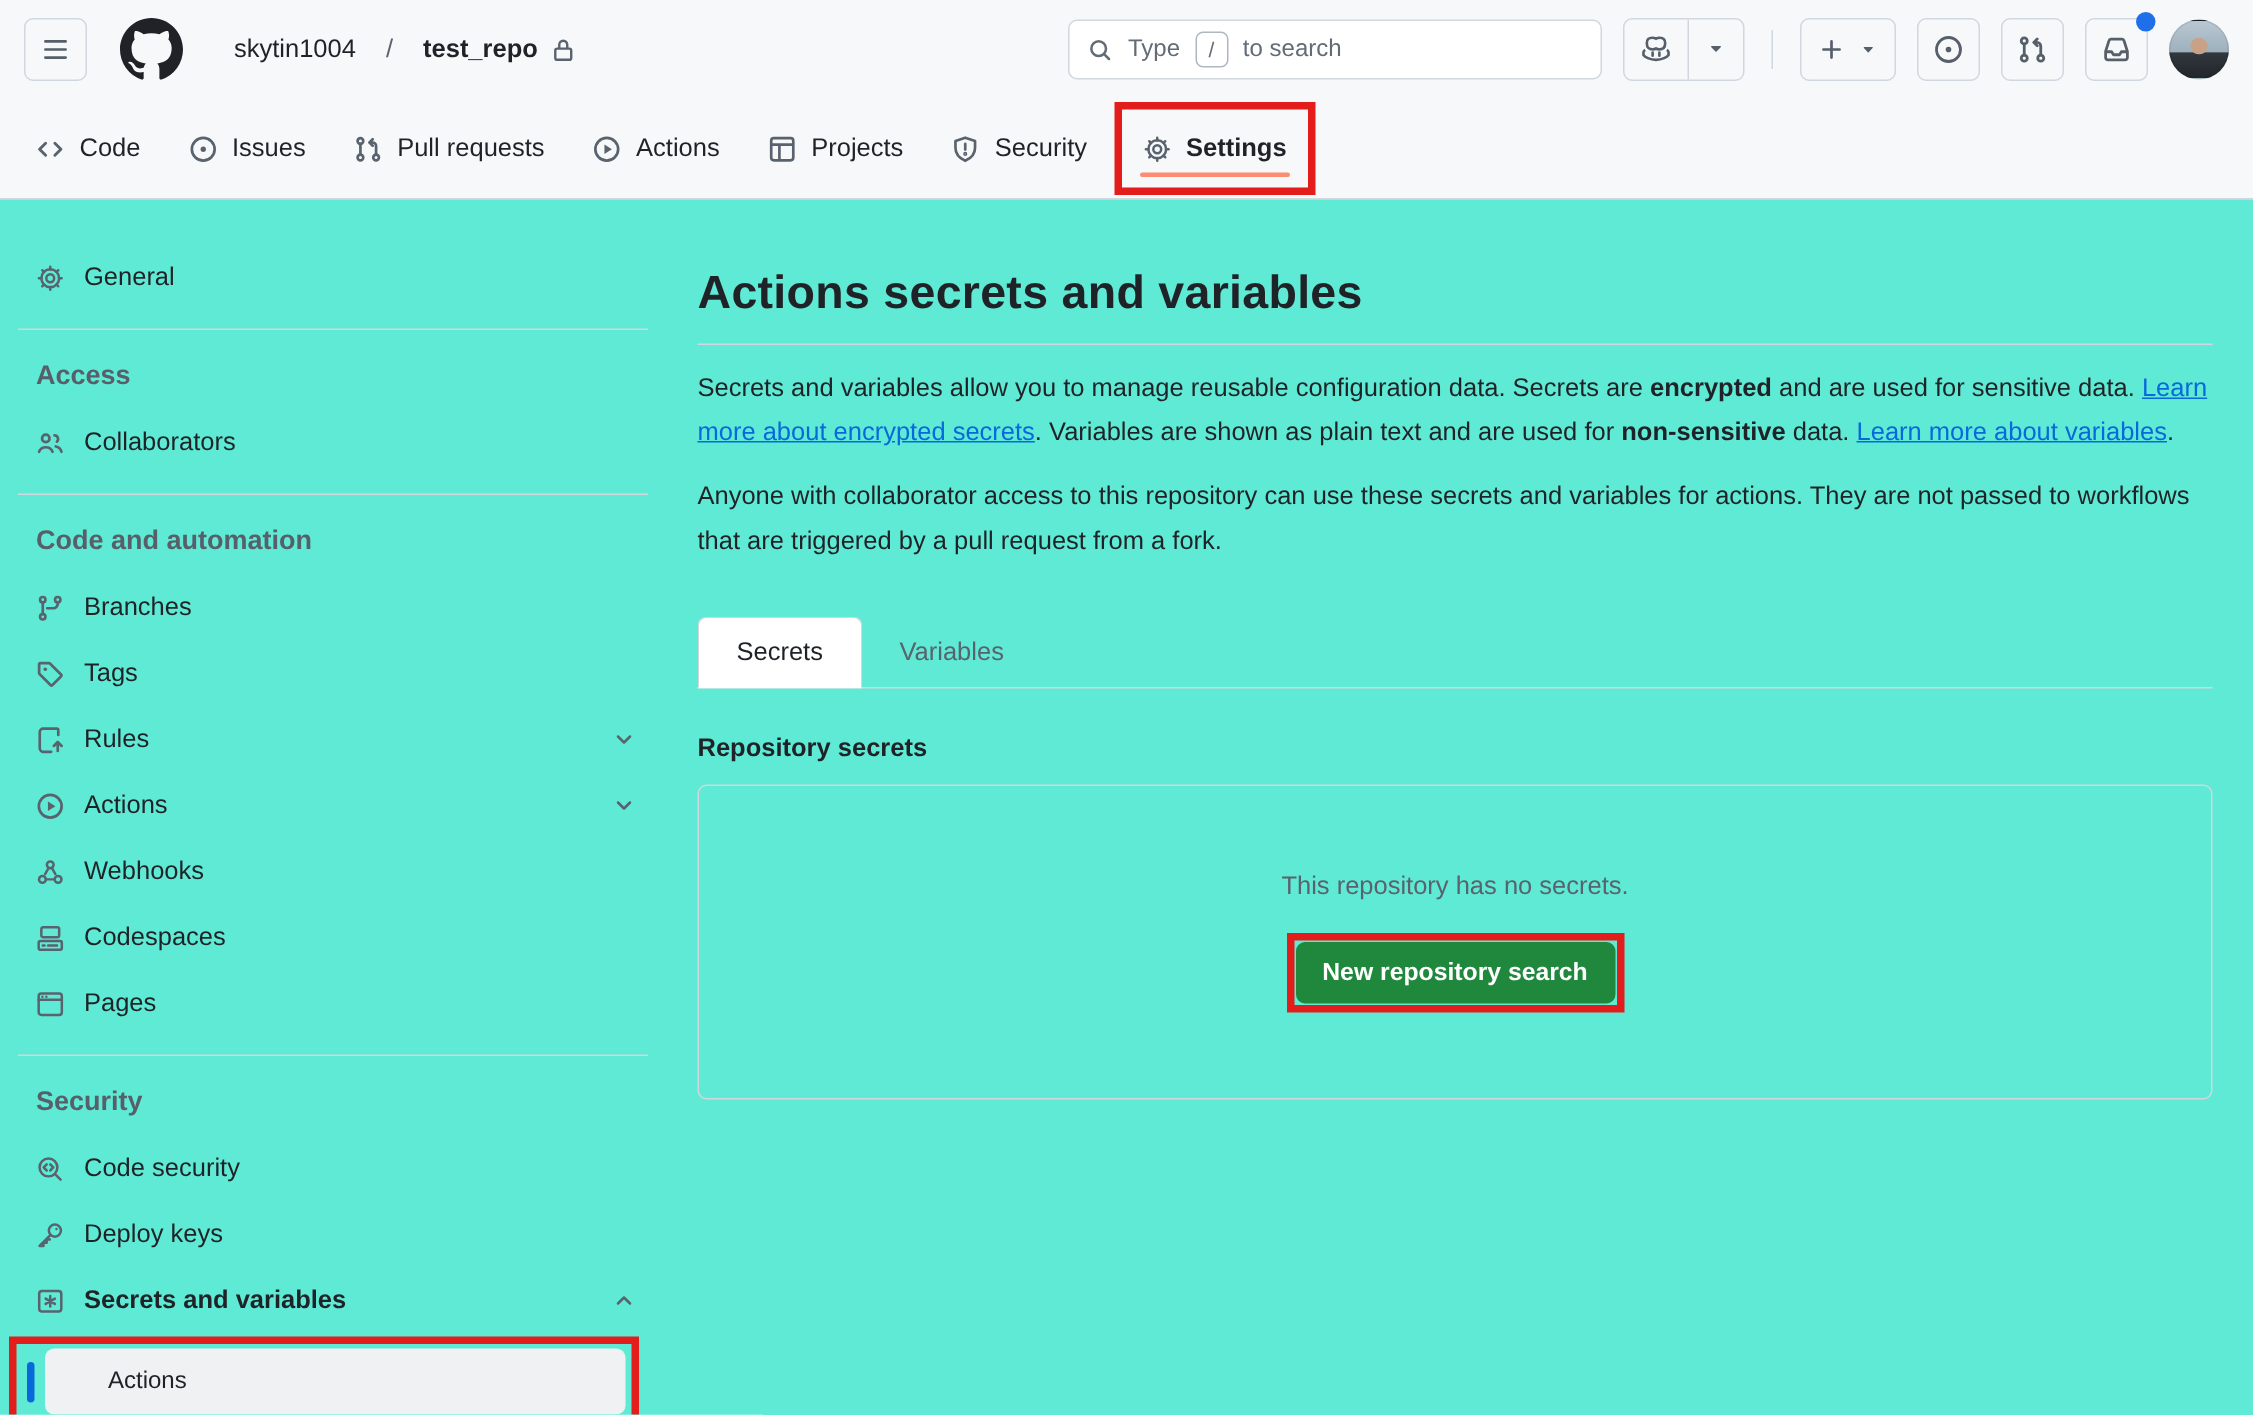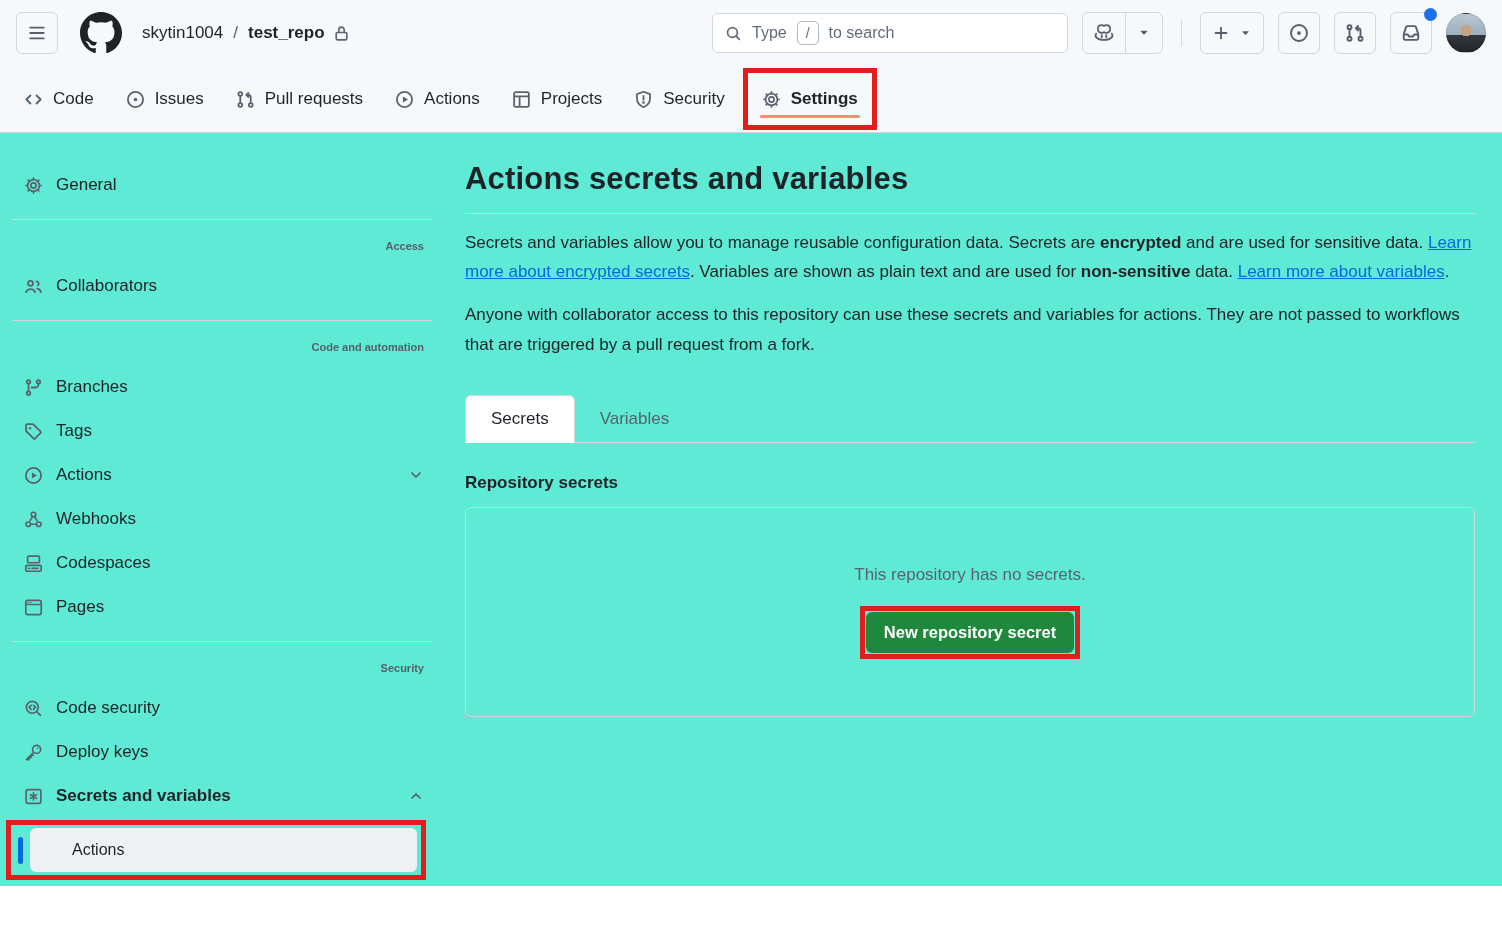--- a/index.html
+++ b/index.html
@@ -17,21 +17,21 @@
     font-size:16px;
   }
   svg{display:block;}
   .ic{color:var(--muted);flex:none;}
 
   
   .header{display:flex;align-items:center;height:66px;background:var(--bg-subtle);padding:0 16px;gap:14px;}
   .icon-btn{display:flex;align-items:center;justify-content:center;width:42px;height:42px;
     border:1px solid var(--border);border-radius:6px;background:transparent;color:#57606a;cursor:pointer;}
   .logo{color:#1f2328;margin-left:8px;}
-  .crumb{display:flex;gap:10px;font-size:17px;margin-left:6px;}
+  .crumb{display:flex;gap:20px;font-size:17px;margin-left:20px;}
   .crumb .sep{color:var(--muted);}
   .crumb .repo{font-weight:700;display:flex;align-items:center;gap:8px;}
   .search{display:flex;align-items:center;gap:10px;width:356px;height:40px;margin-left:auto;
     border:1px solid var(--border);border-radius:6px;background:#fff;padding:12px 12px;color:#636c76;cursor:text;}
   .search .kbd{border:1px solid #afb8c1;border-radius:5px;padding:0 8px;font-size:14px;line-height:22px;color:#636c76;}
   .split-btn{display:flex;align-items:stretch;height:42px;border:1px solid var(--border);border-radius:6px;color:#57606a;}
   .split-btn .half{display:flex;align-items:center;justify-content:center;padding:0 11px;cursor:pointer;}
   .split-btn .half+.half{border-left:1px solid var(--border);}
   .vdiv{width:1px;height:26px;background:var(--border);margin:0 4px;}
   .inbox-wrap{position:relative;}
@@ -55,30 +55,30 @@
   .content{display:flex;align-items:flex-start;background:#5eead4;}
 
   
   .sidebar{width:444px;flex:none;padding:30px 12px 6px 16px;}
   .s-item{display:flex;align-items:center;gap:13px;height:44px;padding:0 8px;border-radius:6px;
     font-size:17px;color:var(--text);cursor:pointer;}
   .s-item .lbl{white-space:nowrap;}
   .s-item.bold .lbl{font-weight:700;}
   .chev{margin-left:auto;color:var(--muted);}
   .s-divider{border:none;border-top:1px solid var(--border);margin:12px 0 10px -4px;}
-  .s-section{font-size:11px;font-weight:700;color:#57606a;padding:10px 8px 12px;text-align:right;}
+  .s-section{font-size:18px;font-weight:700;color:#57606a;padding:10px 8px 12px;}
   .annot-side{display:flex;align-items:center;border:5px solid var(--annotation_red,#e31c1c);
     margin:2px 6px 0 -10px;padding:3px 4px 3px 0;}
   .accent-bar{width:5px;height:27px;border-radius:3px;background:#0969da;margin-left:7px;flex:none;}
   .sub-pill{flex:1;margin-left:7px;background:#eff1f3;border-radius:6px;height:44px;
     display:flex;align-items:center;padding-left:42px;font-size:16px;cursor:pointer;}
 
   
   .main{flex:1;padding:24px 27px 0 21px;min-width:0;}
-  .page-title{font-size:31px;font-weight:600;margin:4px 0 16px;letter-spacing:.2px;}
+  .page-title{font-size:31px;font-weight:600;margin:20px 0 16px;letter-spacing:.2px;}
   .rule{border:none;border-top:1px solid var(--border);margin:0 0 10px;}
   .para{font-size:17px;line-height:1.72;margin:14px 0;}
   .para .bold{font-weight:700;}
   .para a.link, a.link{color:#0969da;text-decoration:underline;cursor:pointer;}
   .subtabs{display:flex;align-items:flex-end;border-bottom:1px solid var(--border);margin-top:36px;}
   .subtab{padding:13px 25px;font-size:17px;cursor:pointer;}
   .subtab.active{background:#fff;border:1px solid var(--border);border-bottom:1px solid #fff;
     border-radius:6px 6px 0 0;margin-bottom:-1px;color:var(--text);}
   .subtab.inactive{color:var(--muted);}
   .repo-secrets-h{font-size:17px;font-weight:700;margin:30px 0 14px;}
@@ -321,20 +321,34 @@
       <span class="ic">
           <svg width="19" height="19" viewBox="0 0 16 16" fill="none" stroke="currentColor" stroke-width="1.5" stroke-linejoin="round">
             <path d="M1.75 7.3V2.5a.75.75 0 0 1 .75-.75h4.8c.2 0 .39.08.53.22l6.2 6.2a.75.75 0 0 1 0 1.06l-4.8 4.8a.75.75 0 0 1-1.06 0l-6.2-6.2a.75.75 0 0 1-.22-.53Z"></path>
             <circle cx="5.2" cy="5.2" r="1" fill="currentColor" stroke="none"></circle>
           </svg>
         </span>
       <span class="lbl">Tags</span>
     </div>
     <div class="s-item">
       <span class="ic">
+          <svg width="19" height="19" viewBox="0 0 16 16" fill="none" stroke="currentColor" stroke-width="1.5" stroke-linecap="round" stroke-linejoin="round">
+            <path d="M12.5 5V2.2a.7.7 0 0 0-.7-.7H4A1.9 1.9 0 0 0 2.1 3.4v8.9a2.2 2.2 0 0 0 2.2 2.2h4.2"></path>
+            <path d="M12.2 14V9M10 11.2l2.2-2.2 2.2 2.2"></path>
+          </svg>
+        </span>
+      <span class="lbl">Rules</span>
+      <span class="chev">
+          <svg width="16" height="16" viewBox="0 0 16 16" fill="none" stroke="currentColor" stroke-width="1.7" stroke-linecap="round" stroke-linejoin="round">
+            <path d="m4 6 4 4 4-4"></path>
+          </svg>
+        </span>
+    </div>
+    <div class="s-item">
+      <span class="ic">
           <svg width="19" height="19" viewBox="0 0 16 16">
             <circle cx="8" cy="8" r="6.4" fill="none" stroke="currentColor" stroke-width="1.5"></circle>
             <path d="M6.7 5.4v5.2L10.9 8Z" fill="currentColor"></path>
           </svg>
         </span>
       <span class="lbl">Actions</span>
       <span class="chev">
           <svg width="16" height="16" viewBox="0 0 16 16" fill="none" stroke="currentColor" stroke-width="1.7" stroke-linecap="round" stroke-linejoin="round">
             <path d="m4 6 4 4 4-4"></path>
           </svg>
@@ -426,17 +440,17 @@
     <div class="subtabs">
       <div class="subtab active">Secrets</div>
       <div class="subtab inactive">Variables</div>
     </div>
 
     <div class="repo-secrets-h">Repository secrets</div>
 
     <div class="empty-box">
       <div class="empty-text">This repository has no secrets.</div>
       <div class="annot-btn">
-        <button class="btn-green">New repository secret</button>
+        <button class="btn-green">New repository search</button>
       </div>
     </div>
   </div>
 </div>
 
 </body></html>

